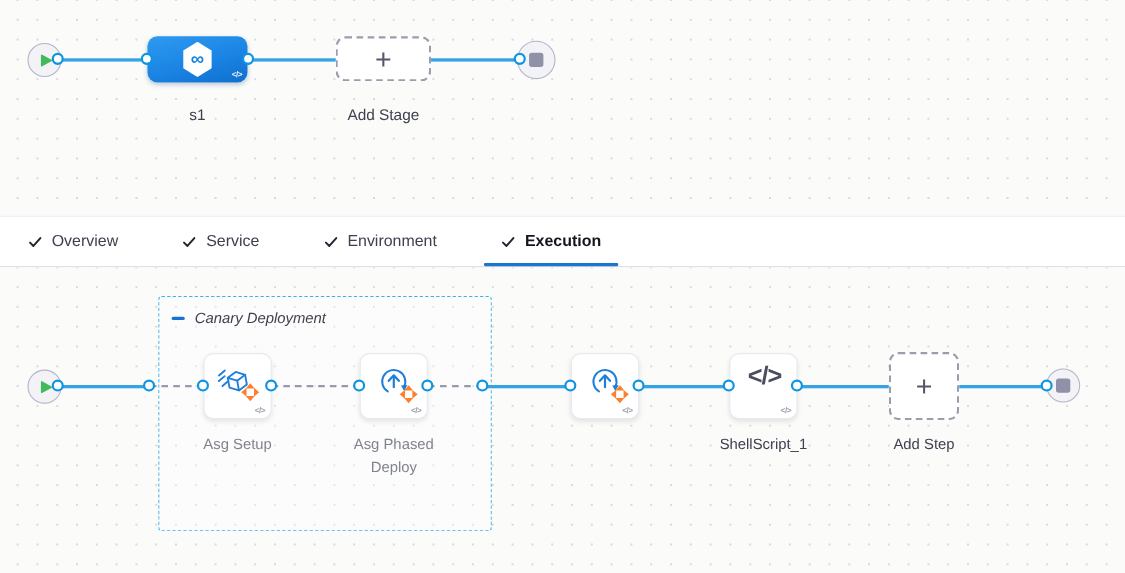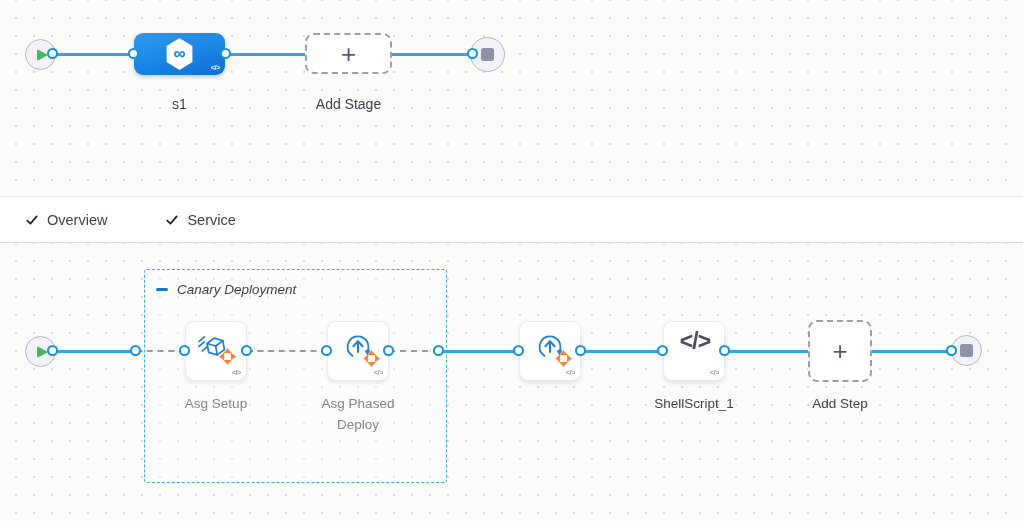--- a/index.html
+++ b/index.html
@@ -121,20 +121,36 @@
     <span>Overview</span>
   </div>
   <div class="tab" style="margin-left:24px;">
     <span class="tick">
       <svg width="14" height="14" viewBox="0 0 14 14">
           <polyline points="2.3,7.6 5.4,10.6 11.7,3.4" fill="none" stroke="#24252f" stroke-width="1.8" stroke-linecap="round" stroke-linejoin="round"></polyline>
         </svg>
     </span>
     <span>Service</span>
   </div>
+  <div class="tab" style="margin-left:24px;">
+    <span class="tick">
+      <svg width="14" height="14" viewBox="0 0 14 14">
+          <polyline points="2.3,7.6 5.4,10.6 11.7,3.4" fill="none" stroke="#24252f" stroke-width="1.8" stroke-linecap="round" stroke-linejoin="round"></polyline>
+        </svg>
+    </span>
+    <span>Environment</span>
+  </div>
+  <div class="tab active" style="margin-left:24px;">
+    <span class="tick">
+      <svg width="14" height="14" viewBox="0 0 14 14">
+          <polyline points="2.3,7.6 5.4,10.6 11.7,3.4" fill="none" stroke="#24252f" stroke-width="1.8" stroke-linecap="round" stroke-linejoin="round"></polyline>
+        </svg>
+    </span>
+    <span>Execution</span>
+  </div>
 </div>
 
 <div class="canvas" id="execution-canvas">
 
   <div class="group-box">
     <div class="group-head">
       <span class="collapse-bar"></span>
       <span class="group-title">Canary Deployment</span>
     </div>
   </div>

